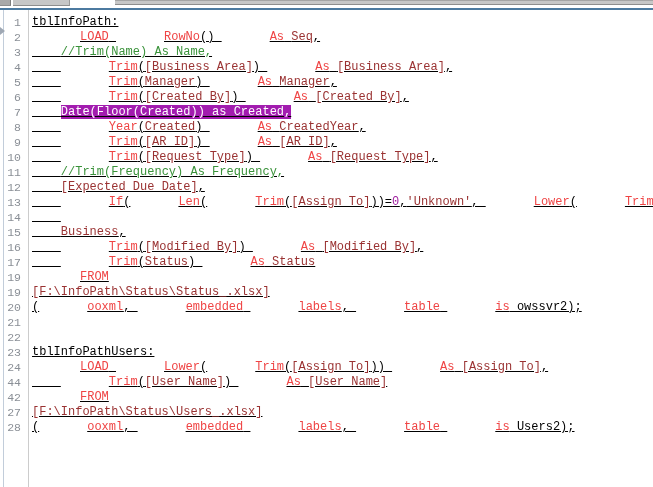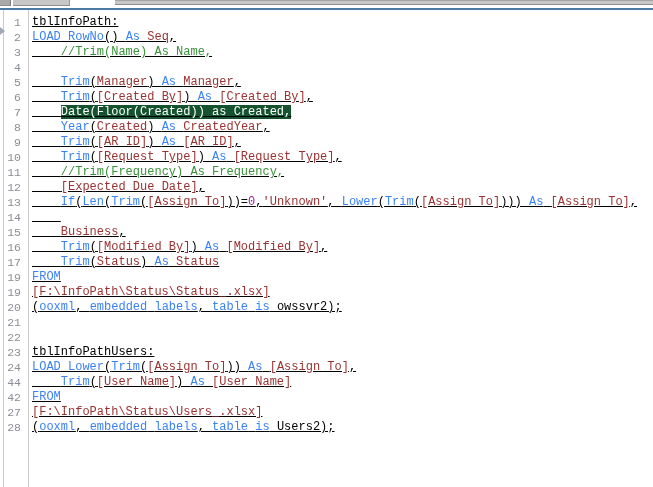--- a/index.html
+++ b/index.html
@@ -21,27 +21,27 @@
   .gutter-sep{position:absolute;left:28px;top:0;bottom:0;width:1px;background:#cccccc;}
   .margin-arrow{position:absolute;left:0;top:17px;width:0;height:0;
                 border-top:4px solid transparent;border-bottom:4px solid transparent;
                 border-left:5px solid #9fa8b4;}
   .code-scroll{position:absolute;left:0;top:5px;right:0;}
   .row{display:flex;height:15px;}
   .ln{flex:0 0 24px;text-align:right;color:#8a8f96;font-size:11.5px;
       padding-right:3px;box-sizing:border-box;user-select:none;}
   .code{white-space:pre;padding-left:8px;color:#000;text-decoration:underline;}
   
-  .tk-k{color:#3b82f6;}        
+  .tk-k{color:#ef4444;margin-left:48px;}        
   .tk-f{color:#9a3232;}        
   .tk-c{color:#3a923a;}        
   .tk-n{color:#a020a0;}        
   .tk-s{color:#9a3232;}        
   .tk-p{color:#000000;}        
-  .tk-sel{background:#14532d;color:#ffffff;}  
+  .tk-sel{background:#a21caf;color:#ffffff;}  
 </style>
 </head>
 <body>
 
 <div class="topbar">
   <div class="chrome-seg seg-a"></div>
   <div class="chrome-seg seg-b"></div>
   <div class="chrome-seg seg-c"></div>
   <div class="blue-divider"></div>
 </div>
@@ -58,20 +58,21 @@
       <div class="row">
         <div class="ln">2</div>
         <div class="code"><span class="tk-k">LOAD</span><span class="tk-p"> </span><span class="tk-k">RowNo</span><span class="tk-p">() </span><span class="tk-k">As</span><span class="tk-p"> </span><span class="tk-f">Seq</span><span class="tk-p">,</span></div>
       </div>
       <div class="row">
         <div class="ln">3</div>
         <div class="code"><span class="tk-p">    </span><span class="tk-c">//Trim(Name) As Name,</span></div>
       </div>
       <div class="row">
         <div class="ln">4</div>
+        <div class="code"><span class="tk-p">    </span><span class="tk-k">Trim</span><span class="tk-p">(</span><span class="tk-f">[Business Area]</span><span class="tk-p">) </span><span class="tk-k">As</span><span class="tk-p"> </span><span class="tk-f">[Business Area]</span><span class="tk-p">,</span></div>
       </div>
       <div class="row">
         <div class="ln">5</div>
         <div class="code"><span class="tk-p">    </span><span class="tk-k">Trim</span><span class="tk-p">(</span><span class="tk-f">Manager</span><span class="tk-p">) </span><span class="tk-k">As</span><span class="tk-p"> </span><span class="tk-f">Manager</span><span class="tk-p">,</span></div>
       </div>
       <div class="row">
         <div class="ln">6</div>
         <div class="code"><span class="tk-p">    </span><span class="tk-k">Trim</span><span class="tk-p">(</span><span class="tk-f">[Created By]</span><span class="tk-p">) </span><span class="tk-k">As</span><span class="tk-p"> </span><span class="tk-f">[Created By]</span><span class="tk-p">,</span></div>
       </div>
       <div class="row">

